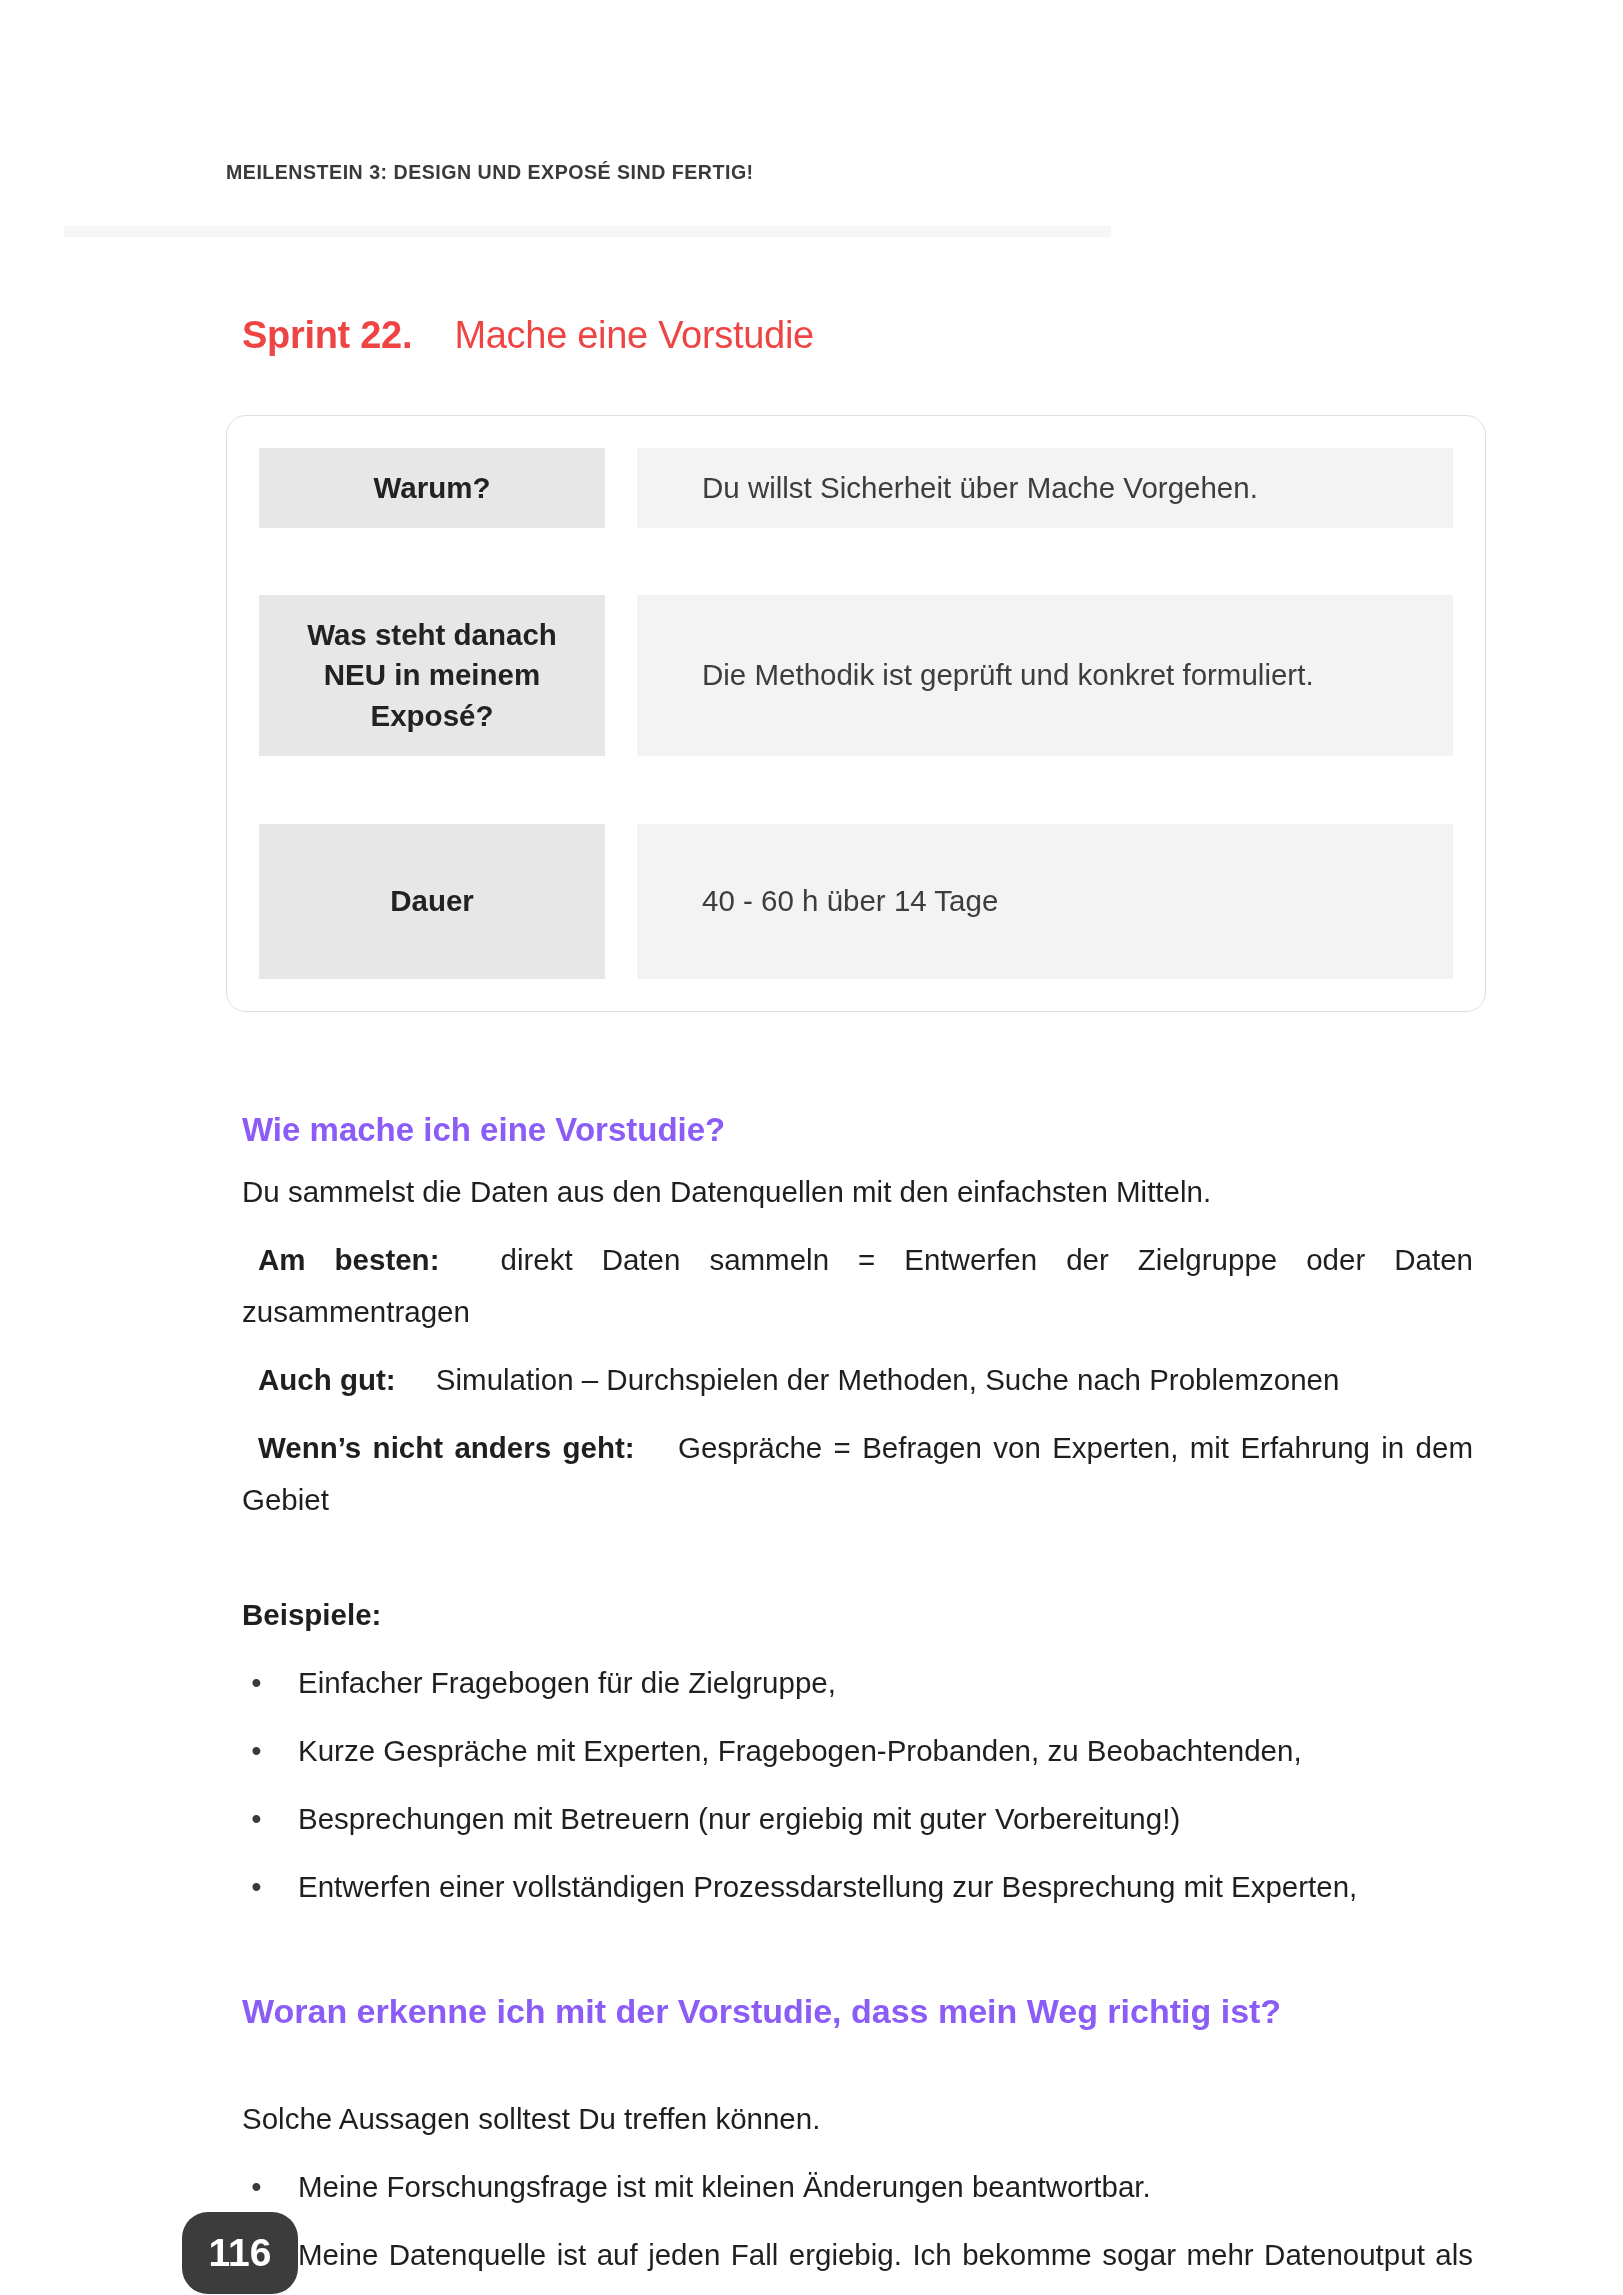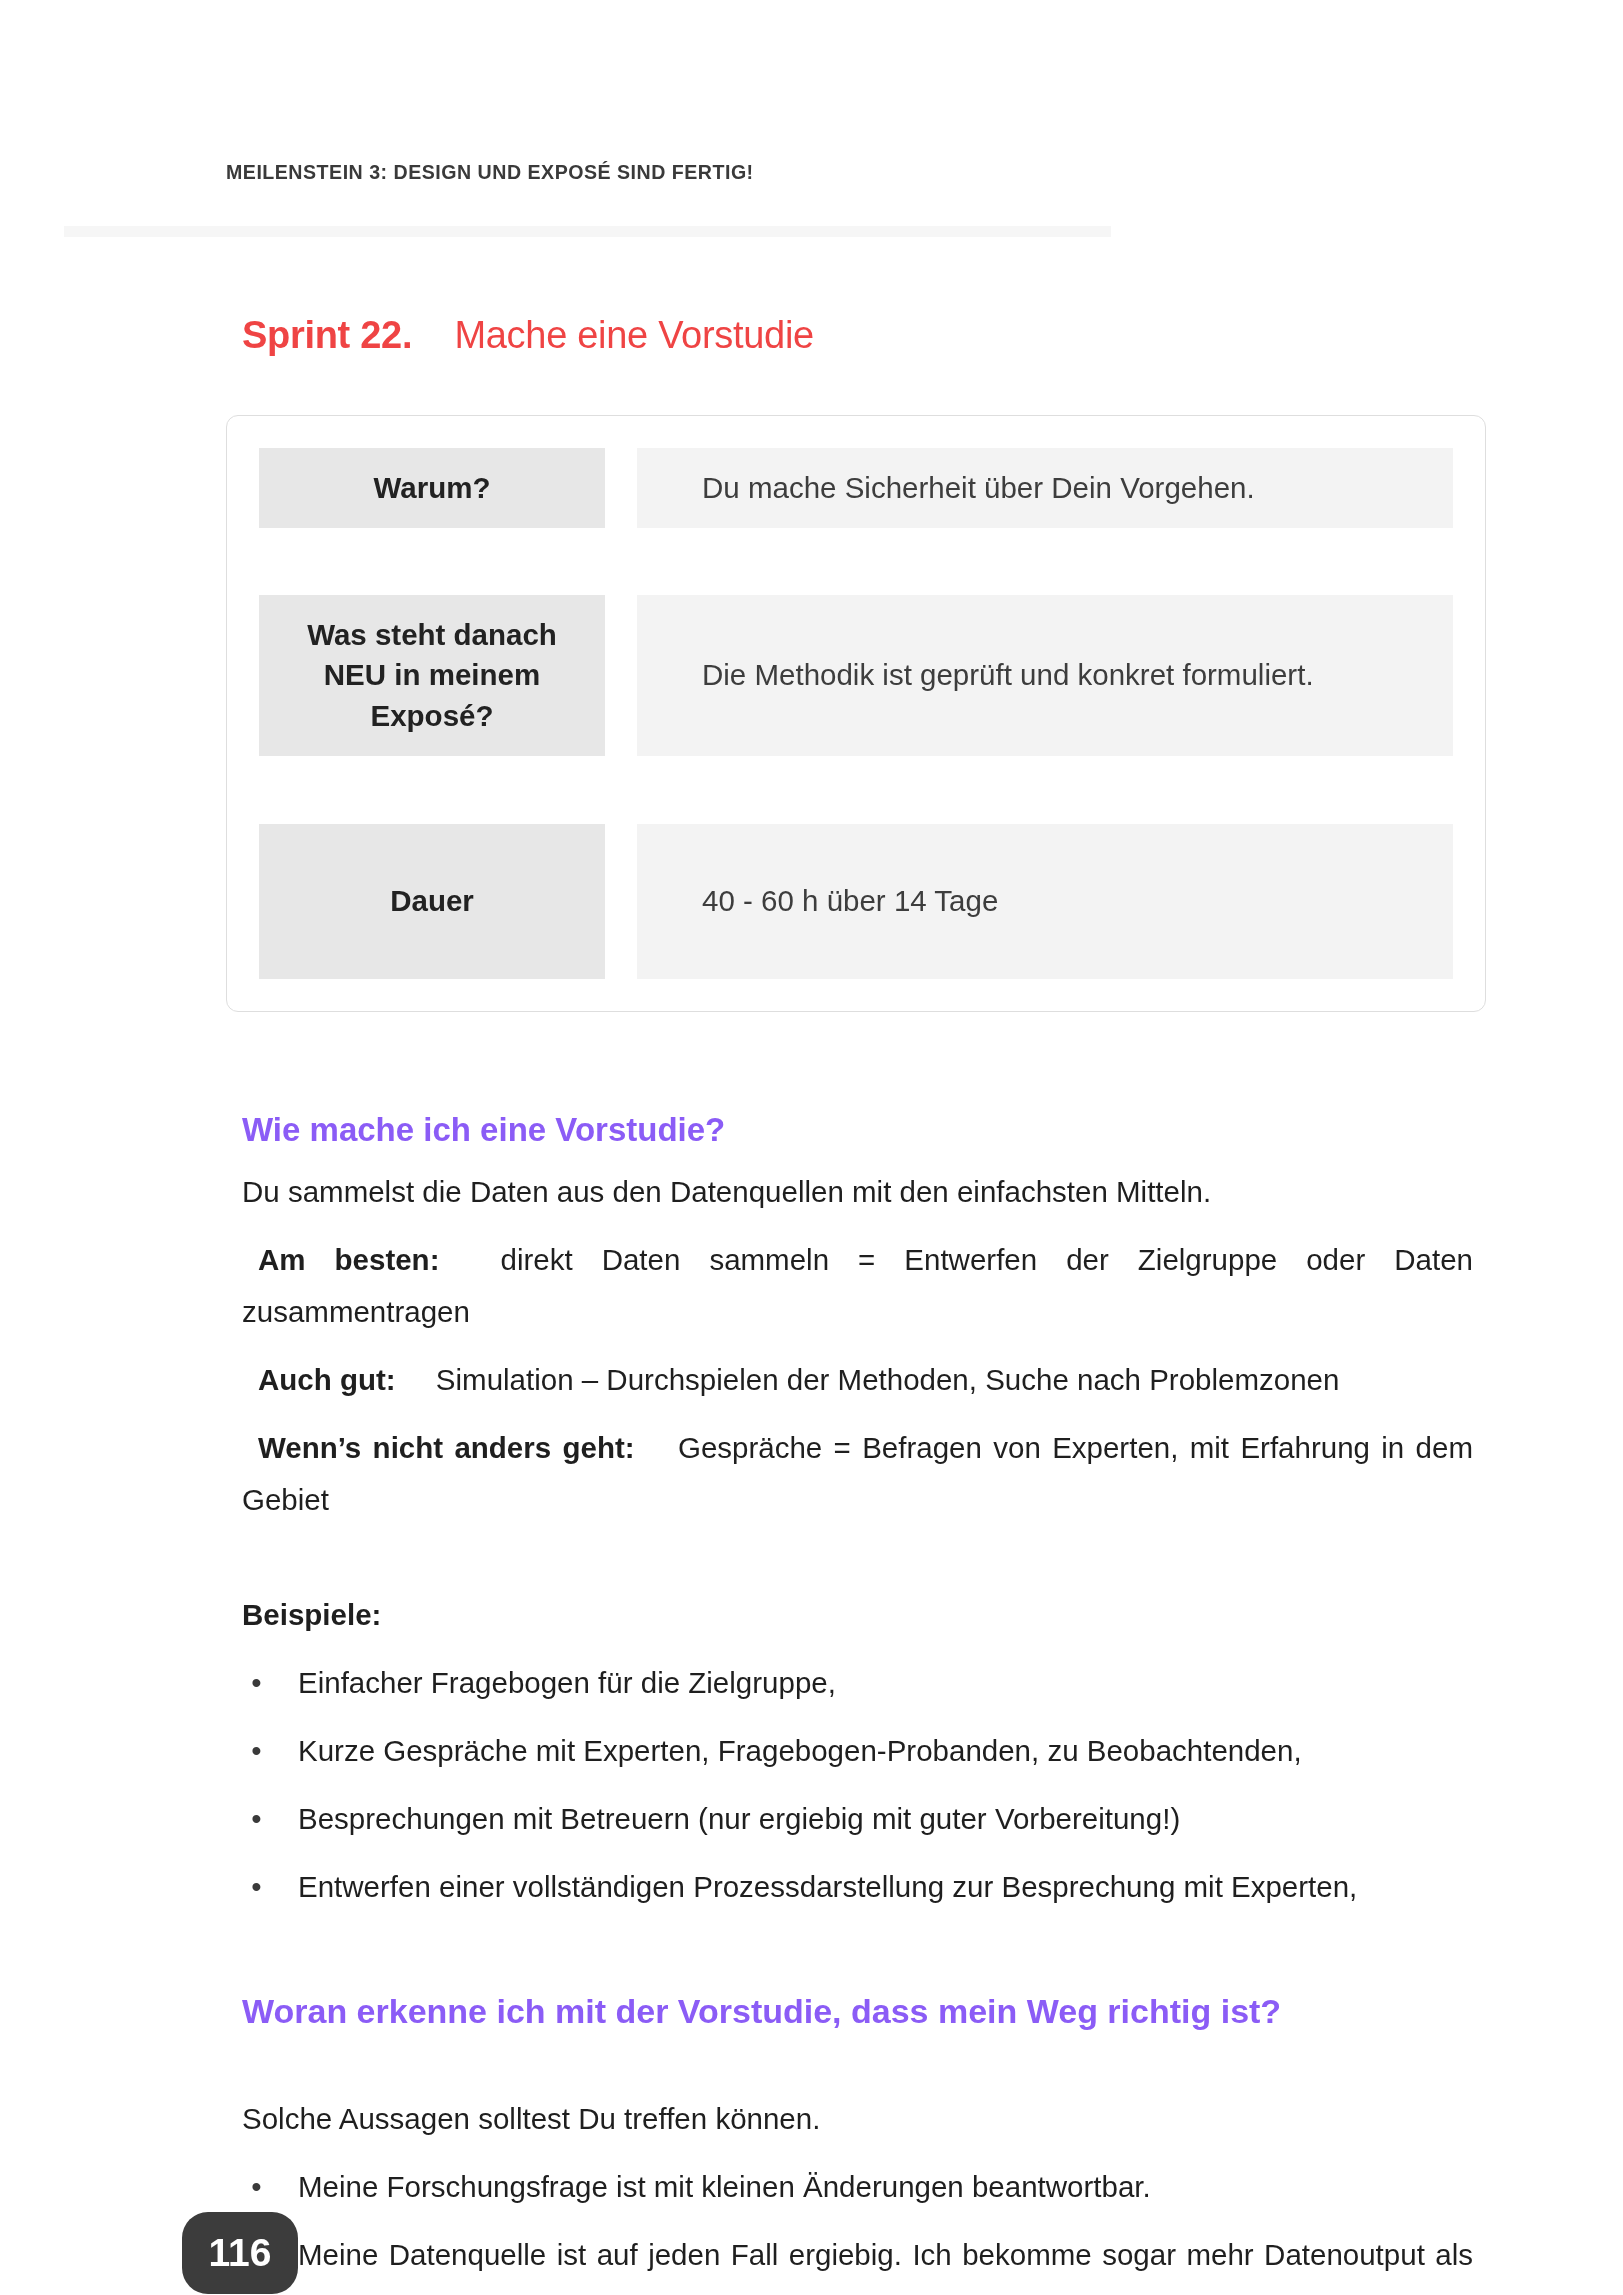--- a/index.html
+++ b/index.html
@@ -36,21 +36,21 @@
     font-weight: 400;
     color: #ef4444;
     letter-spacing: -0.3px;
   }
   .title .t-bold { font-weight: 700; }
 
   
   .info-table {
     margin: 58px 185px 0 178px;
     border: 1.3px solid #dedede;
-    border-radius: 12px;
+    border-radius: 20px;
     overflow: hidden;
     background: #ffffff;
     display: flex;
     flex-direction: column;
     gap: 3.3px;
   }
   .info-row { display: flex; }
   .info-row:nth-child(1) { min-height: 101px; }
   .info-row:nth-child(2) { min-height: 118px; }
   .info-row:nth-child(3) { min-height: 187px; }
@@ -154,21 +154,21 @@
 <div class="page">
 
   <div class="header-rule"></div>
   <div class="kicker">MEILENSTEIN 3: DESIGN UND EXPOSÉ SIND FERTIG!</div>
 
   <h1 class="title"><span class="t-bold">Sprint 22.</span><span> Mache eine Vorstudie</span></h1>
 
   <section class="info-table">
     <div class="info-row">
       <div class="info-label">Warum?</div>
-      <div class="info-value">Du mache Sicherheit über Dein Vorgehen.</div>
+      <div class="info-value">Du willst Sicherheit über Mache Vorgehen.</div>
     </div>
     <div class="info-row">
       <div class="info-label">Was steht danach NEU in meinem Exposé?</div>
       <div class="info-value">Die Methodik ist geprüft und konkret formuliert.</div>
     </div>
     <div class="info-row">
       <div class="info-label">Dauer</div>
       <div class="info-value">40 - 60 h über 14 Tage</div>
     </div>
   </section>

